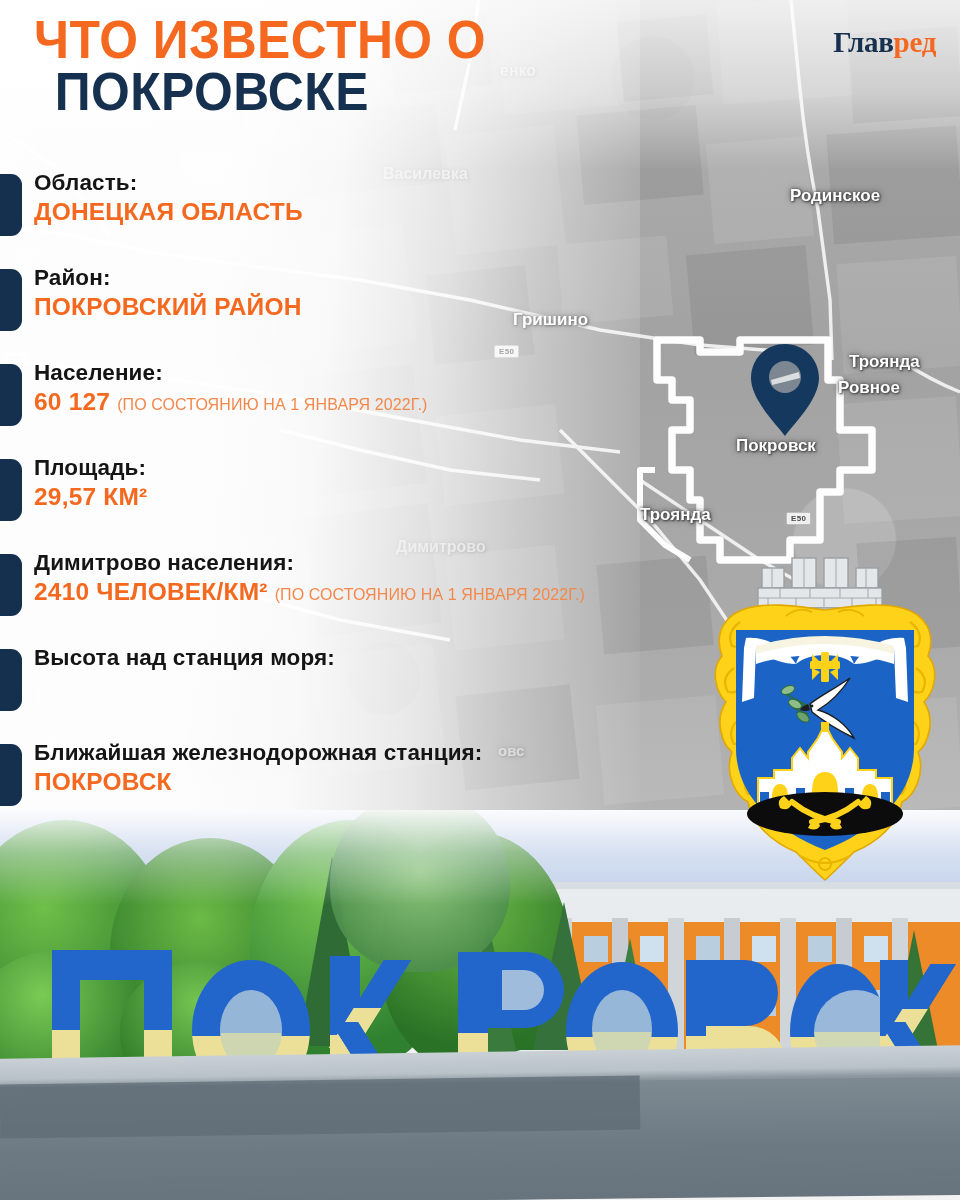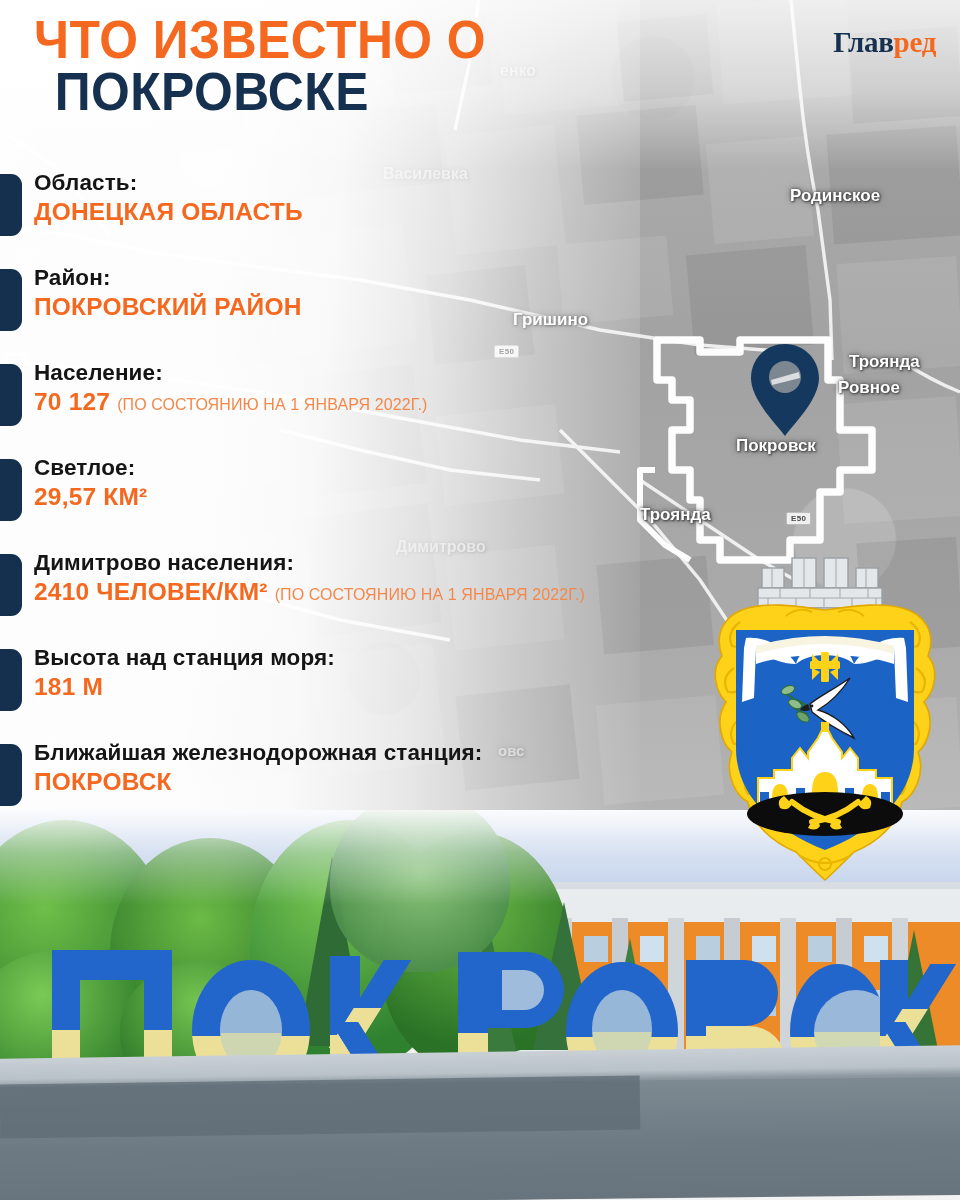--- a/index.html
+++ b/index.html
@@ -224,39 +224,38 @@
 
     <div class="fact">
       <div class="bar"></div>
       <div class="f-label">Район:</div>
       <div class="f-value"><span>ПОКРОВСКИЙ РАЙОН</span></div>
     </div>
 
     <div class="fact">
       <div class="bar"></div>
       <div class="f-label">Население:</div>
-      <div class="f-value"><span>70 127</span> <span class="f-note">(ПО СОСТОЯНИЮ НА 1 ЯНВАРЯ 2022Г.)</span></div>
-    </div>
-
-    <div class="fact">
-      <div class="bar"></div>
-      <div class="f-label">Светлое:</div>
+      <div class="f-value"><span>60 127</span> <span class="f-note">(ПО СОСТОЯНИЮ НА 1 ЯНВАРЯ 2022Г.)</span></div>
+    </div>
+
+    <div class="fact">
+      <div class="bar"></div>
+      <div class="f-label">Площадь:</div>
       <div class="f-value"><span>29,57 КМ²</span></div>
     </div>
 
     <div class="fact">
       <div class="bar"></div>
       <div class="f-label">Димитрово населения:</div>
       <div class="f-value"><span>2410 ЧЕЛОВЕК/КМ²</span> <span class="f-note">(ПО СОСТОЯНИЮ НА 1 ЯНВАРЯ 2022Г.)</span></div>
     </div>
 
     <div class="fact">
       <div class="bar"></div>
       <div class="f-label">Высота над станция моря:</div>
-      <div class="f-value"><span>181 М</span></div>
     </div>
 
     <div class="fact">
       <div class="bar"></div>
       <div class="f-label">Ближайшая железнодорожная станция:</div>
       <div class="f-value"><span>ПОКРОВСК</span></div>
     </div>
   </div>
 
   <div id="coa">

